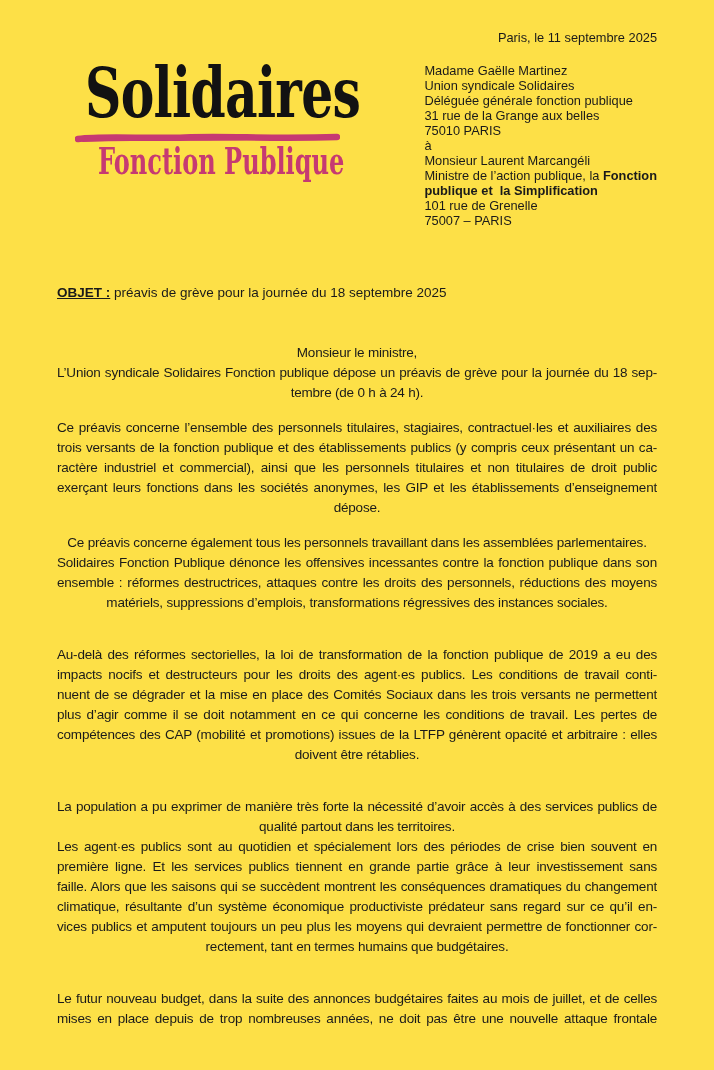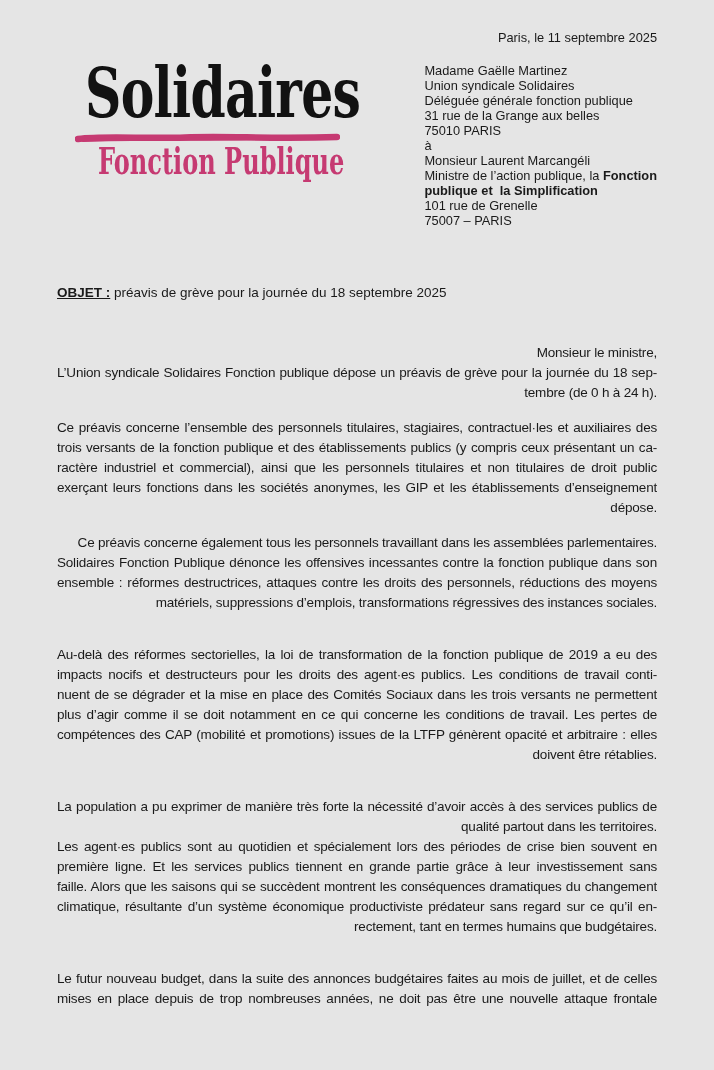--- a/index.html
+++ b/index.html
@@ -4,21 +4,21 @@
 <style>
   html,body{margin:0;padding:0;}
   body{
     width:714px;height:1070px;
     background:#ffffff;
     font-family:"Liberation Sans",sans-serif;
     color:#1a1a1a;
     position:relative;
     overflow:hidden;
   }
-  .page{position:absolute;inset:0;background:#e5e5e5;}
+  .page{position:absolute;inset:0;background:#fde047;}
 
   
   .date{
     position:absolute;top:30px;right:57px;
     font-size:12.8px;line-height:15px;text-align:right;
   }
   .recipient{
     position:absolute;top:63px;right:57px;
     font-size:12.8px;line-height:15px;text-align:left;
     white-space:pre;
@@ -54,21 +54,21 @@
   .letter-body{
     position:absolute;left:57px;top:343px;width:600px;
     font-size:13.5px;letter-spacing:-0.2px;
   }
   .para{margin:0;}
   .gap-none{margin-top:0;}
   .gap-small{margin-top:15px;}
   .gap-large{margin-top:32px;}
   .bline{
     line-height:20px;max-height:20px;overflow:hidden;
-    text-align:right;
+    text-align:center;
   }
   .bline.just{
     text-align:justify;
     text-align-last:justify;
   }
 </style>
 </head>
 <body>
 
 <div class="page">
@@ -121,20 +121,21 @@
       </div>
       <div class="para gap-large">
         <div class="bline just">La population a pu exprimer de manière très forte la nécessité d’avoir accès à des services publics de</div>
         <div class="bline">qualité partout dans les territoires.</div>
       </div>
       <div class="para gap-none">
         <div class="bline just">Les agent·es publics sont au quotidien et spécialement lors des périodes de crise bien souvent en</div>
         <div class="bline just">première ligne. Et les services publics tiennent en grande partie grâce à leur investissement sans</div>
         <div class="bline just">faille. Alors que les saisons qui se succèdent montrent les conséquences dramatiques du changement</div>
         <div class="bline just">climatique, résultante d’un système économique productiviste prédateur sans regard sur ce qu’il en-</div>
+        <div class="bline just">vices publics et amputent toujours un peu plus  les moyens qui devraient permettre de fonctionner cor-</div>
         <div class="bline">rectement, tant en termes humains que budgétaires.</div>
       </div>
       <div class="para gap-large">
         <div class="bline just">Le futur nouveau budget, dans la suite des annonces budgétaires faites au mois de juillet, et de celles</div>
         <div class="bline just">mises en place depuis de trop nombreuses années, ne doit pas être une nouvelle attaque frontale</div>
       </div>
     </div>
 
 </div>
 

